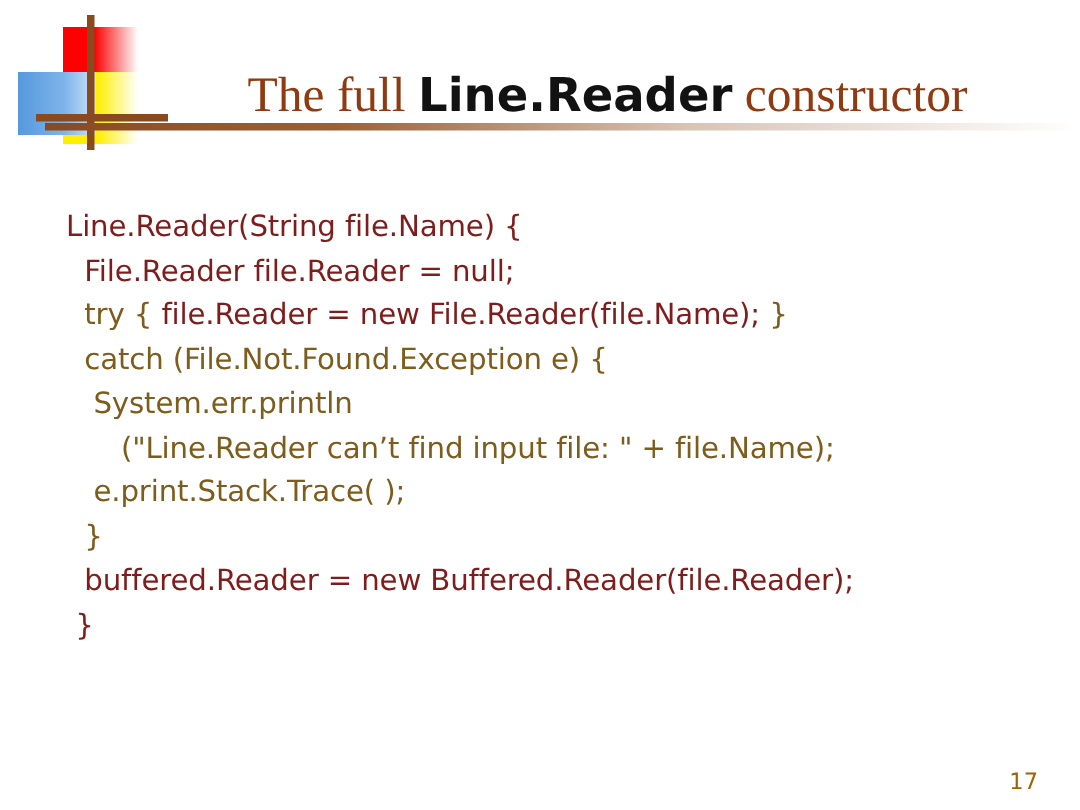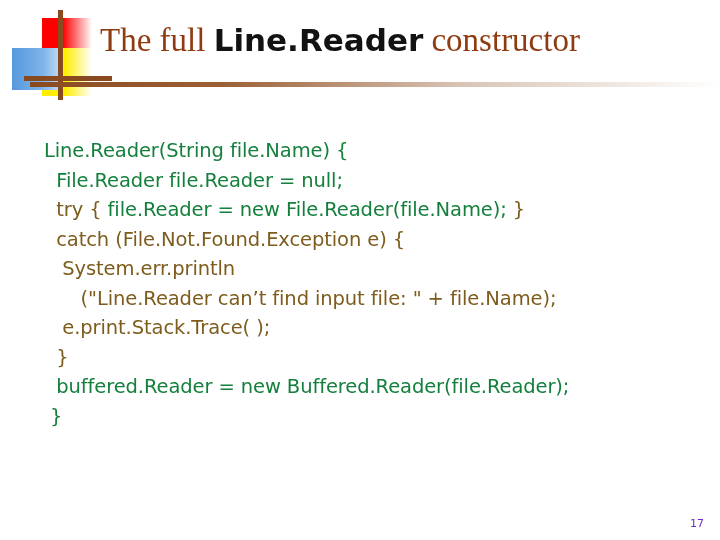--- a/index.html
+++ b/index.html
@@ -62,23 +62,23 @@
     top: 76px;
     width: 88px;
     height: 5px;
     background: #8a4a20;
   }
 
   
   .title {
     position: absolute;
     left: 100px;
-    top: 24px;
+    top: 48px;
     width: 610px;
-    text-align: left;
+    text-align: center;
     white-space: nowrap;
     line-height: 1.0;
   }
   .title .serif-part {
     font-family: "Liberation Serif", "DejaVu Serif", serif;
     font-size: 33px;
     color: #8f3a10;
   }
   .title .bold-part {
     font-family: "DejaVu Sans", "Liberation Sans", sans-serif;
@@ -102,31 +102,31 @@
     left: 44px;
     top: 136px;
     width: 650px;
     font-family: "DejaVu Sans", "Liberation Sans", sans-serif;
     font-size: 19.5px;
     line-height: 29.5px;
     white-space: pre;
     letter-spacing: -0.1px;
   }
   .code .ln { display: block; }
-  .tok-id   { color: #15803d; margin-top: 21px; }
+  .tok-id   { color: #7f1d1d; margin-top: 21px; }
   .tok-alt  { color: #7d5c1c; text-align: right; }
 
   
   .page-number {
     position: absolute;
-    right: 16px;
+    right: 28px;
     bottom: 10px;
     font-family: "DejaVu Sans", "Liberation Sans", sans-serif;
-    font-size: 11px;
-    color: #6d28d9;
+    font-size: 15px;
+    color: #a16207;
   }
 </style>
 </head>
 <body>
 
 <div class="logo">
   <div class="sq-red"></div>
   <div class="sq-yellow"></div>
   <div class="sq-blue"></div>
   <div class="bar-v"></div>

